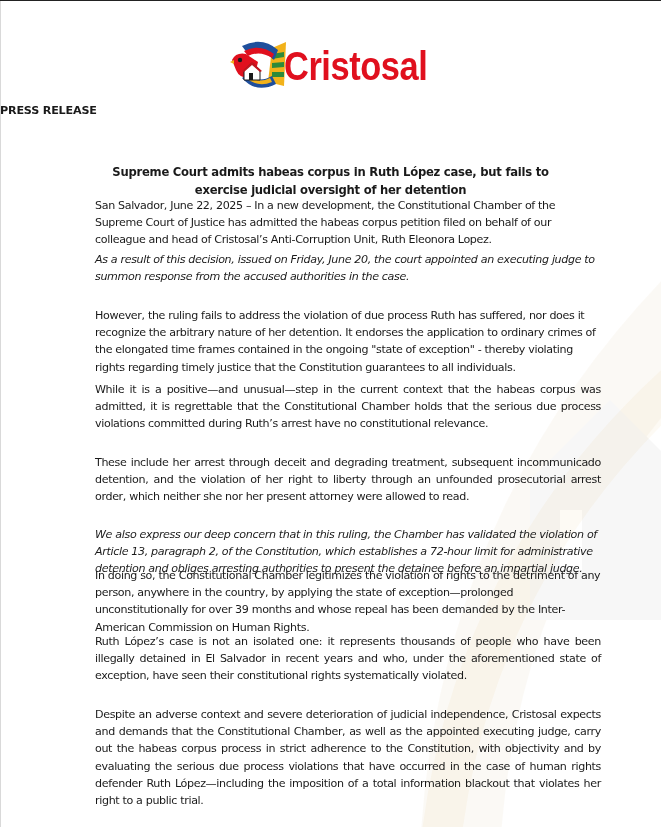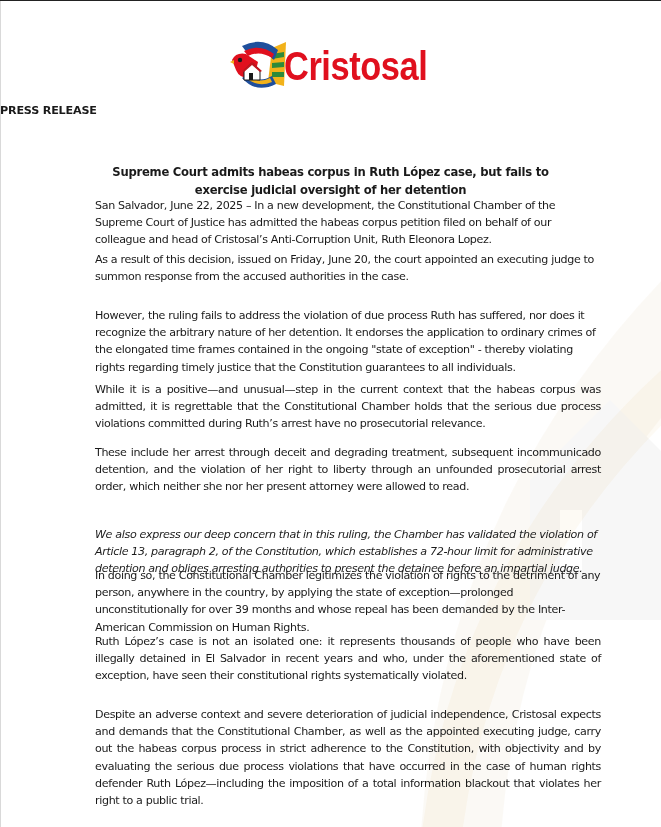--- a/index.html
+++ b/index.html
@@ -67,22 +67,22 @@
       <path d="M14 33 L24 24 L34 33 L32 34 L24 27 L16 34 Z" fill="#c0161e"></path>
       <rect x="21" y="35" width="4" height="7" fill="#1a1a1a"></rect>
     </svg>
     <span class="logo-word">Cristosal</span>
   </div>
 
   <div class="kicker">PRESS RELEASE</div>
   <div class="headline">Supreme Court admits habeas corpus in Ruth López case, but fails to exercise judicial oversight of her detention</div>
 
   <p class="p" style="top:181px;">San Salvador, June 22, 2025 – In a new development, the Constitutional Chamber of the Supreme Court of Justice has admitted the habeas corpus petition filed on behalf of our colleague and head of Cristosal’s Anti-Corruption Unit, Ruth Eleonora Lopez.</p>
-  <p class="p" style="top:235px;">As a result of this decision, issued on Friday, June 20, the court appointed an executing judge to summon response from the accused authorities in the case.</p>
+  <p class="p" style="top:235px;font-style:italic;">As a result of this decision, issued on Friday, June 20, the court appointed an executing judge to summon response from the accused authorities in the case.</p>
   <p class="p" style="top:291px;">However, the ruling fails to address the violation of due process Ruth has suffered, nor does it recognize the arbitrary nature of her detention. It endorses the application to ordinary crimes of the elongated time frames contained in the ongoing "state of exception" - thereby violating rights regarding timely justice that the Constitution guarantees to all individuals.</p>
-  <p class="p j" style="top:365px;">While it is a positive—and unusual—step in the current context that the habeas corpus was admitted, it is regrettable that the Constitutional Chamber holds that the serious due process violations committed during Ruth’s arrest have no prosecutorial relevance.</p>
-  <p class="p j" style="top:428px;">These include her arrest through deceit and degrading treatment, subsequent incommunicado detention, and the violation of her right to liberty through an unfounded prosecutorial arrest order, which neither she nor her present attorney were allowed to read.</p>
+  <p class="p j" style="top:365px;">While it is a positive—and unusual—step in the current context that the habeas corpus was admitted, it is regrettable that the Constitutional Chamber holds that the serious due process violations committed during Ruth’s arrest have no constitutional relevance.</p>
+  <p class="p j" style="top:438px;">These include her arrest through deceit and degrading treatment, subsequent incommunicado detention, and the violation of her right to liberty through an unfounded prosecutorial arrest order, which neither she nor her present attorney were allowed to read.</p>
   <p class="p" style="top:510px;font-style:italic;">We also express our deep concern that in this ruling, the Chamber has validated the violation of Article 13, paragraph 2, of the Constitution, which establishes a 72-hour limit for administrative detention and obliges arresting authorities to present the detainee before an impartial judge.</p>
   <p class="p" style="top:551px;">In doing so, the Constitutional Chamber legitimizes the violation of rights to the detriment of any person, anywhere in the country, by applying the state of exception—prolonged unconstitutionally for over 39 months and whose repeal has been demanded by the Inter-American Commission on Human Rights.</p>
   <p class="p j" style="top:617px;">Ruth López’s case is not an isolated one: it represents thousands of people who have been illegally detained in El Salvador in recent years and who, under the aforementioned state of exception, have seen their constitutional rights systematically violated.</p>
   <p class="p j" style="top:690px;">Despite an adverse context and severe deterioration of judicial independence, Cristosal expects and demands that the Constitutional Chamber, as well as the appointed executing judge, carry out the habeas corpus process in strict adherence to the Constitution, with objectivity and by evaluating the serious due process violations that have occurred in the case of human rights defender Ruth López—including the imposition of a total information blackout that violates her right to a public trial.</p>
 
 </div>
 
 </body></html>

